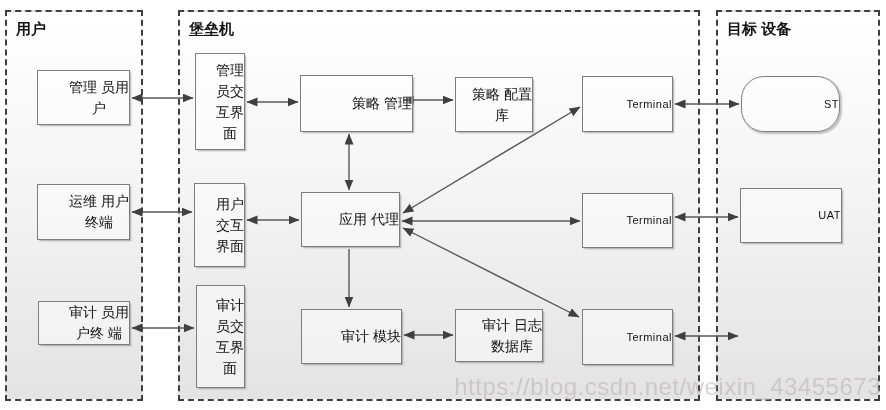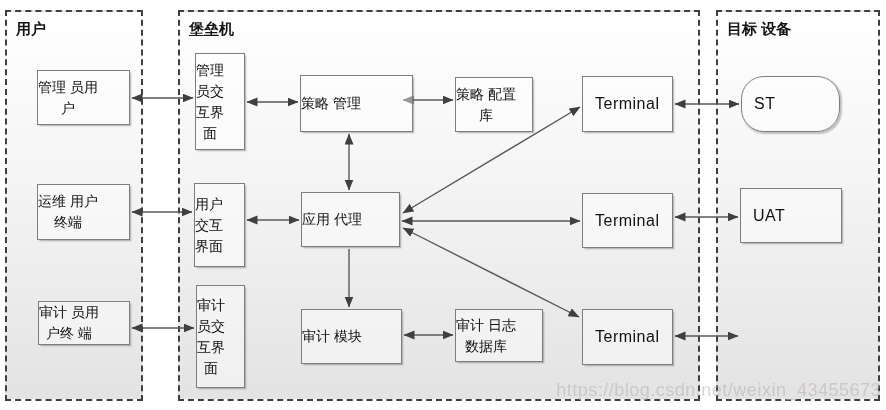--- a/index.html
+++ b/index.html
@@ -15,30 +15,30 @@
   }
   .container-label{
     position:absolute;top:8px;left:9px;
     font-weight:bold;font-size:15px;color:#141414;white-space:pre;
   }
   .node{
     position:absolute;box-sizing:border-box;
     border:1.4px solid #7d7d7d;
     background:rgba(255,255,255,0.45);
     box-shadow:1.5px 1.5px 1.5px rgba(90,90,90,0.35);
-    display:flex;align-items:center;justify-content:flex-start;
+    display:flex;align-items:center;justify-content:flex-end;
     text-align:center;font-size:14px;line-height:1.5;
     white-space:pre-line;color:#111;
   }
-  .node .en{font-size:16px;letter-spacing:0.5px;margin-left:12px;}
+  .node .en{font-size:11px;letter-spacing:0.5px;margin-left:12px;}
   #wires{position:absolute;left:0;top:0;pointer-events:none;}
   #wires line{stroke:#595959;stroke-width:1.4;}
   .watermark{
     position:absolute;right:5px;bottom:9px;
-    font-size:18px;color:rgba(185,174,180,0.55);
+    font-size:24px;color:rgba(185,174,180,0.55);
     letter-spacing:0.5px;white-space:nowrap;z-index:5;margin-left:28px;
   }
 </style>
 </head>
 <body>
 
 <div id="canvas">
 
   <div class="container" style="left:5px;top:10px;width:138px;height:391px;">
     <div class="container-label">用户</div>

